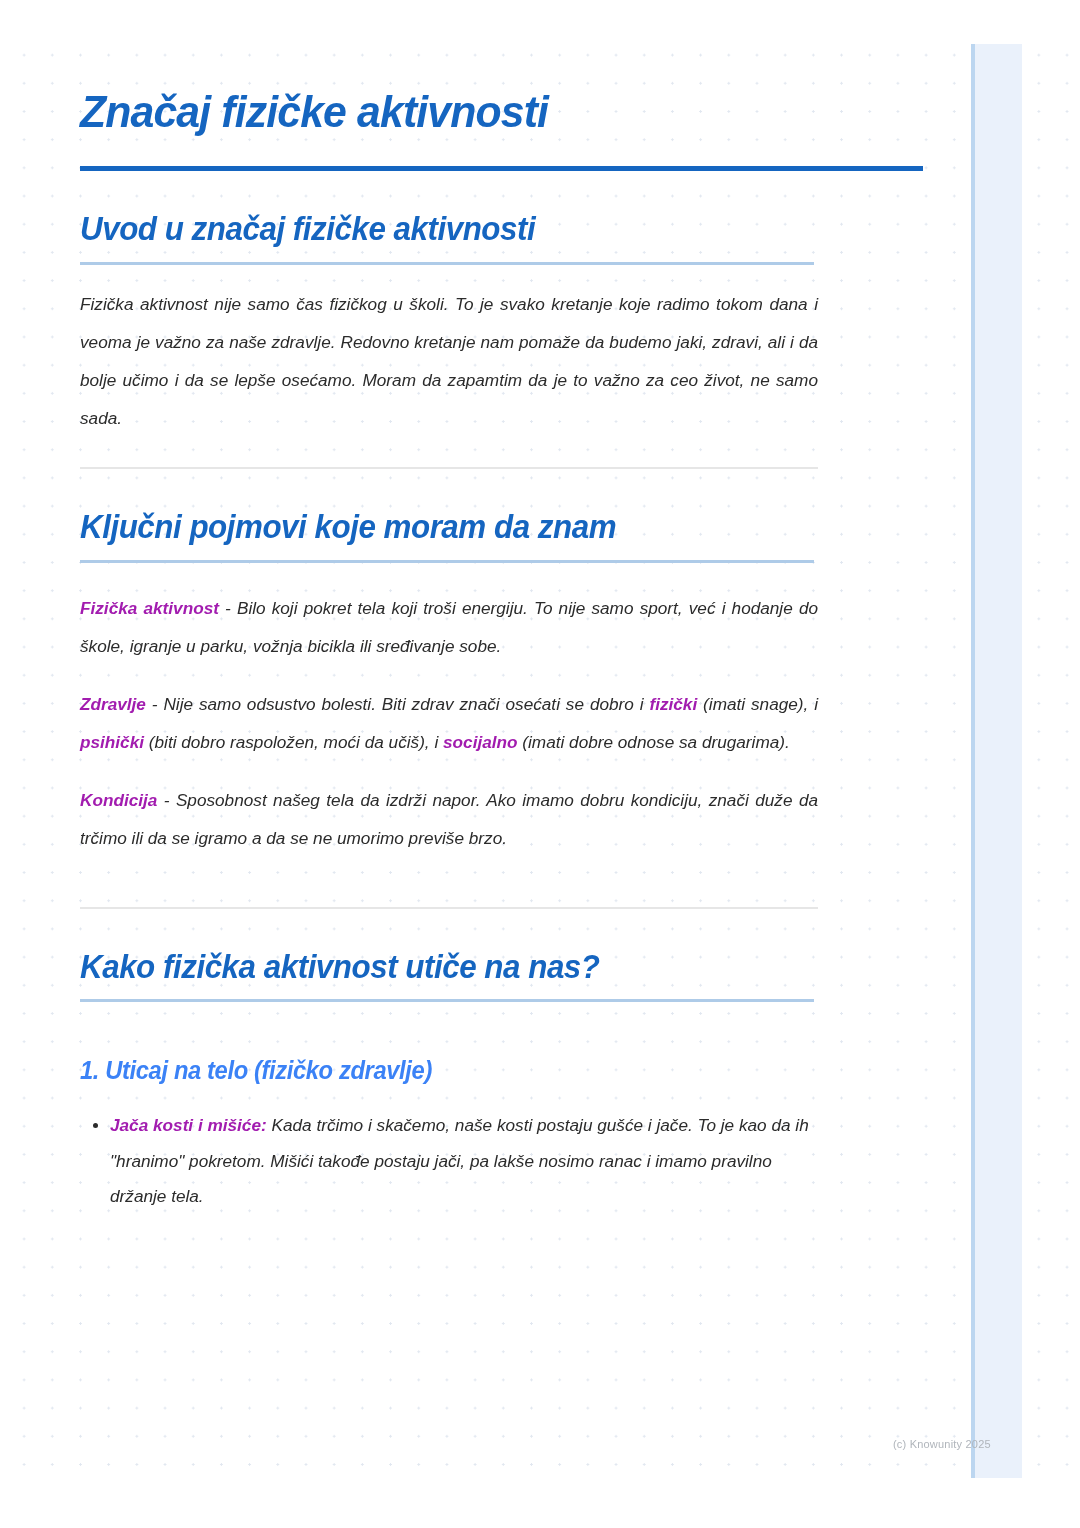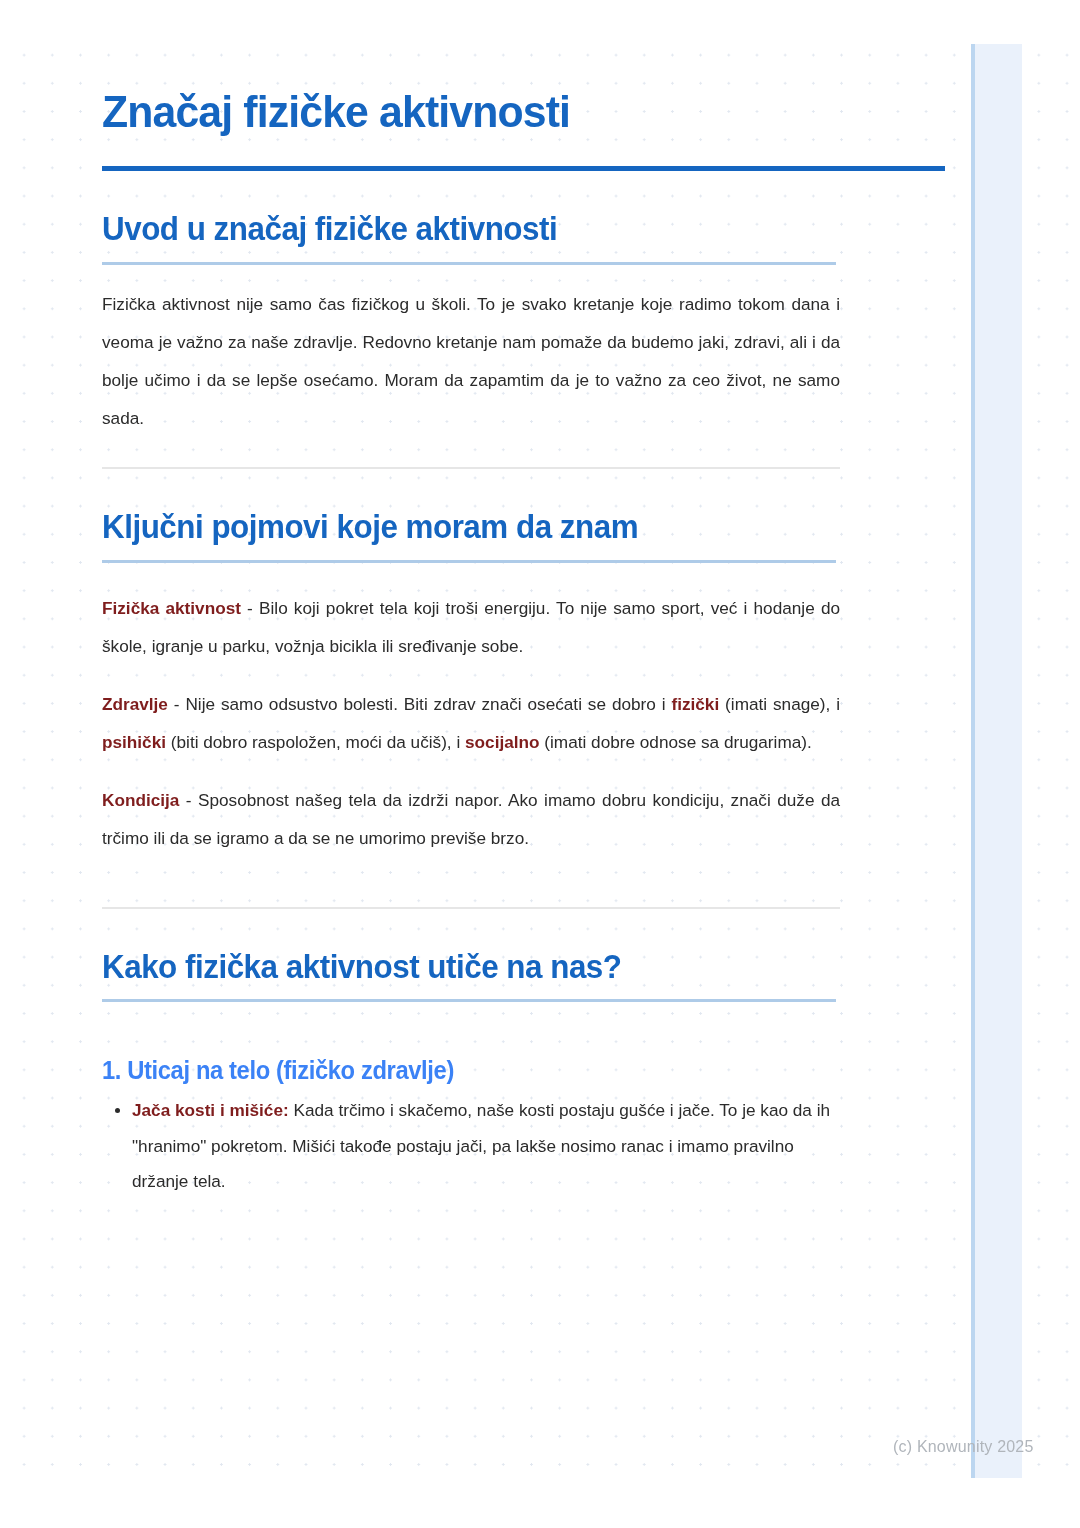--- a/index.html
+++ b/index.html
@@ -44,23 +44,24 @@
 
   #page {
     position: absolute;
     left: 0; top: 0;
     width: 1080px;
     height: 1528px;
   }
 
   .content {
     position: absolute;
-    left: 102px;
+    left: 80px;
     top: 88px;
     width: 738px;
+    font-style: italic;
   }
 
   
   .doc-title {
     font-size: 45px;
     font-weight: 700;
     line-height: 1.08;
     color: #1565c0;
     letter-spacing: -0.9px;
     transform: scaleX(.95);
@@ -105,39 +106,39 @@
   }
 
   
   p.body {
     font-size: 17.2px;
     line-height: 38px;
     color: #2b2b2b;
     text-align: justify;
     text-justify: inter-word;
   }
-  p.body b, li b { font-weight: 700; color: #7f1d1d; }
+  p.body b, li b { font-weight: 700; color: #a21caf; }
 
   .gap-20 { height: 20px; }
   .gap-26 { height: 26px; }
   .gap-30 { height: 30px; }
   .gap-34 { height: 34px; }
   .gap-40 { height: 40px; }
 
   
   .divider {
     width: 738px;
     height: 2px;
     background: #e6e6e6;
   }
 
   
   ul.bullets {
     list-style: none;
-    margin-top: 8px;
+    margin-top: 23px;
   }
   ul.bullets > li {
     position: relative;
     padding-left: 30px;
     font-size: 17.2px;
     line-height: 35.5px;
     color: #2b2b2b;
     text-align: left;
   }
   ul.bullets > li::before {
@@ -149,21 +150,21 @@
     height: 5px;
     border-radius: 50%;
     background: #2b2b2b;
   }
 
   
   #footer-copyright {
     position: absolute;
     left: 893px;
     top: 1438px;
-    font-size: 16px;
+    font-size: 11px;
     color: #b0b5bb;
     letter-spacing: .2px;
     white-space: nowrap;
     text-align: right;
   }
 </style>
 </head>
 <body>
 
 <div id="page">

